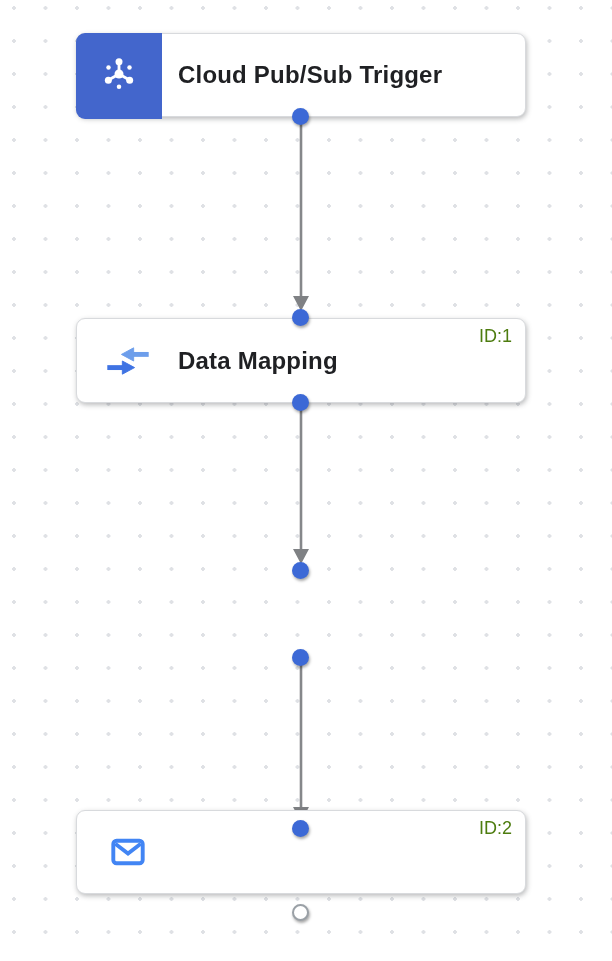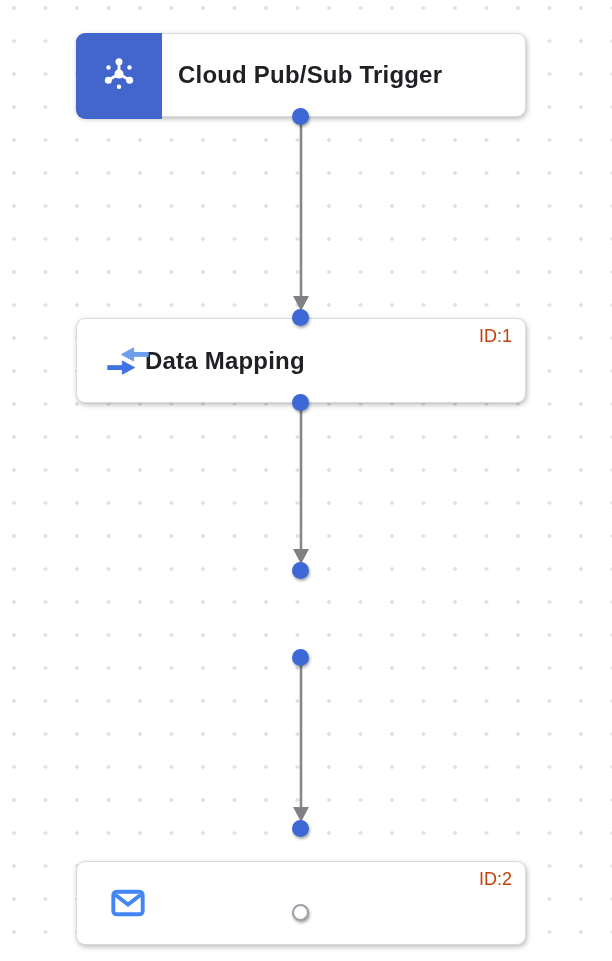--- a/index.html
+++ b/index.html
@@ -48,51 +48,51 @@
     letter-spacing: 0.2px;
     white-space: nowrap;
   }
 
   .id-badge {
     position: absolute;
     top: 7px;
     right: 13px;
     font-size: 18px;
     font-weight: 400;
-    color: #c2410c;
+    color: #4d7c0f;
   }
 
   
   #node-trigger { top: 33px; height: 84px; }
   .trigger-icon-panel {
     position: absolute;
     left: -1px; top: -1px;
     width: 86px; height: 86px;
     background: #4366cc;
     border-radius: 9px 0 0 9px;
     display: flex;
     align-items: center;
     justify-content: center;
   }
   #node-trigger .node-title { margin-left: 101px; }
 
   
   #node-mapping     { top: 318px; height: 85px; }
   #node-transformer { top: 571px; height: 87px; }
-  #node-email       { top: 861px; height: 84px; text-align: center; }
+  #node-email       { top: 810px; height: 84px; text-align: center; }
 
   .task-icon {
     position: absolute;
     left: 28px;
     width: 46px;
     display: flex;
     align-items: center;
     justify-content: center;
   }
-  .task-title { margin-left: 68px; }
+  .task-title { margin-left: 101px; }
 
   
   .port {
     position: absolute;
     left: 292px;
     width: 17px; height: 17px;
     border-radius: 50%;
     background: #3c69d6;
     box-shadow: 1px 2px 3px rgba(0,0,0,0.35);
     z-index: 3;

